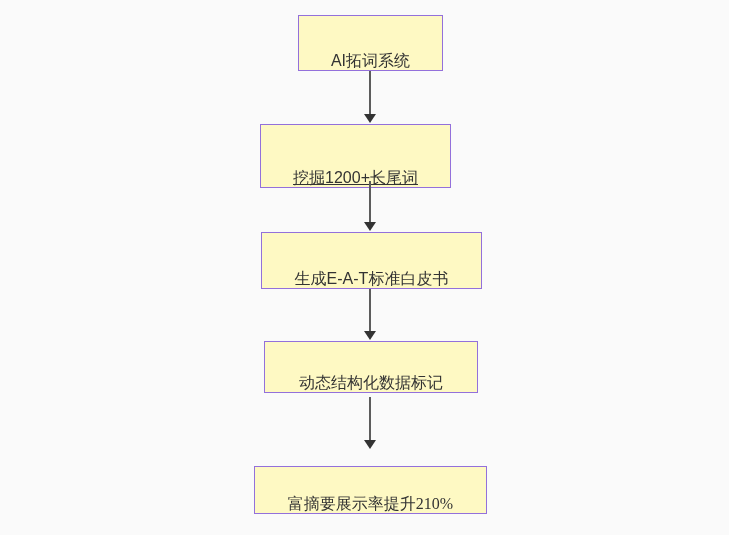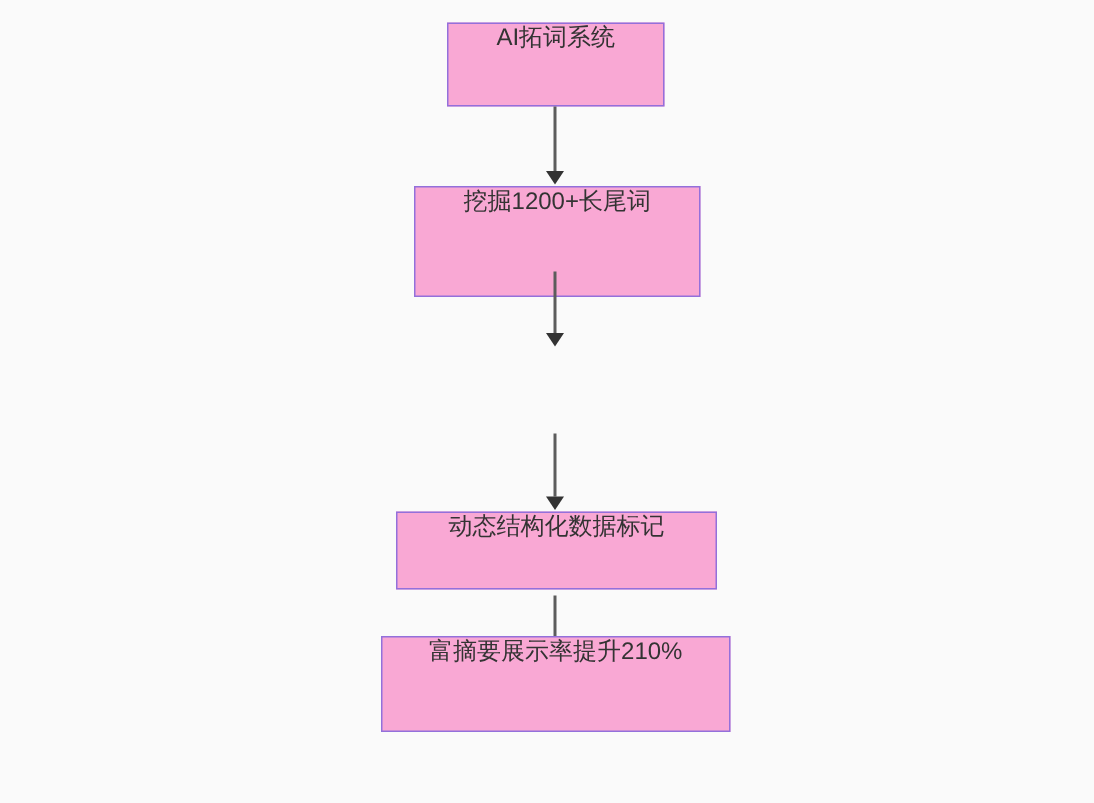--- a/index.html
+++ b/index.html
@@ -15,27 +15,27 @@
   }
   .canvas {
     position: relative;
     width: 729px;
     height: 535px;
     background: #fafafa;
   }
   .flow-node {
     position: absolute;
     box-sizing: border-box;
-    background: #f9a8d4;
+    background: #fef9c3;
     border: 1px solid #9370db;
     color: #333333;
     font-size: 16px;
     line-height: 1.2;
     display: flex;
-    align-items: flex-start;
+    align-items: flex-end;
     justify-content: center;
     text-align: center;
     white-space: nowrap;
   }
   .edge {
     position: absolute;
     width: 14px;
     display: flex;
     flex-direction: column;
     align-items: center;
@@ -48,24 +48,24 @@
   .edge-head {
     width: 0;
     height: 0;
     border-left: 6px solid transparent;
     border-right: 6px solid transparent;
     border-top: 9px solid #333333;
   }
 
   
   #node-1 { left: 298px; top: 15px;  width: 145px; height: 56px; }
-  #node-2 { left: 276px; top: 124px; width: 191px; height: 74px; }
+  #node-2 { left: 260px; top: 124px; width: 191px; height: 64px; text-decoration: underline; }
   #node-3 { left: 261px; top: 232px; width: 221px; height: 57px; }
   #node-4 { left: 264px; top: 341px; width: 214px; height: 52px; }
-  #node-5 { left: 254px; top: 424px; width: 233px; height: 64px; }
+  #node-5 { left: 254px; top: 466px; width: 233px; height: 48px; font-family: Liberation Serif, serif; }
 
   
   #edge-1 { left: 363px; top: 71px;  height: 52px; }
   #edge-2 { left: 363px; top: 181px; height: 50px; }
   #edge-3 { left: 363px; top: 289px; height: 51px; }
   #edge-4 { left: 363px; top: 397px; height: 52px; }
 </style>
 </head>
 <body>
 
@@ -82,20 +82,23 @@
 
   <div class="flow-node" id="node-2">
     <span>挖掘1200+长尾词</span>
   </div>
 
   <div class="edge" id="edge-2">
     <div class="edge-line"></div>
     <div class="edge-head"></div>
   </div>
 
+  <div class="flow-node" id="node-3">
+    <span>生成E-A-T标准白皮书</span>
+  </div>
 
   <div class="edge" id="edge-3">
     <div class="edge-line"></div>
     <div class="edge-head"></div>
   </div>
 
   <div class="flow-node" id="node-4">
     <span>动态结构化数据标记</span>
   </div>
 

